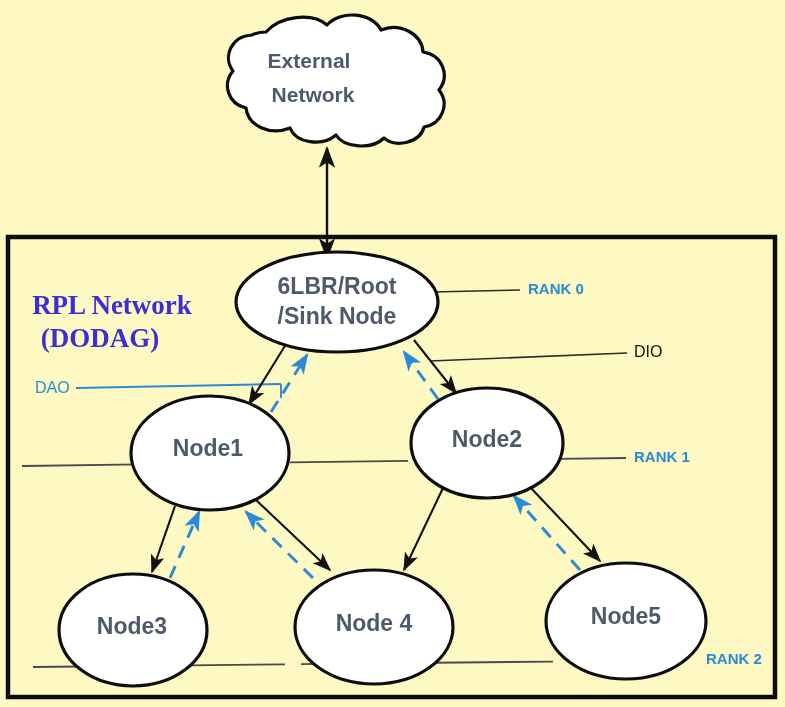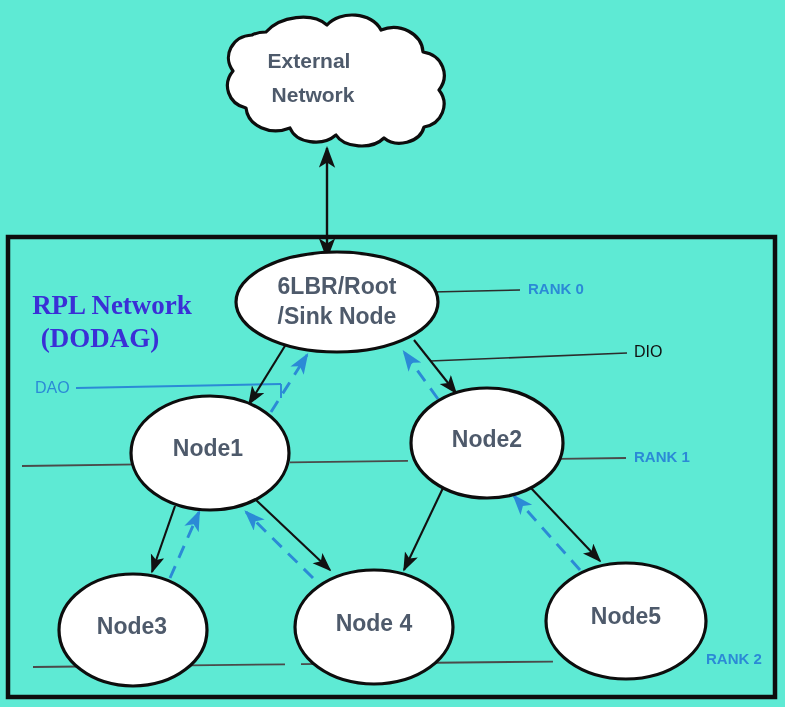--- a/index.html
+++ b/index.html
@@ -8,21 +8,21 @@
     padding: 0;
     background: #ffffff;
   }
   body {
     font-family: "Liberation Sans", sans-serif;
   }
   #canvas {
     position: relative;
     width: 785px;
     height: 707px;
-    background: #5eead4;
+    background: #fef9c3;
     overflow: hidden;
   }
   #canvas svg {
     position: absolute;
     top: 0;
     left: 0;
   }
   .node-label {
     fill: #4e5a6b;
     font-family: "Liberation Sans", sans-serif;

